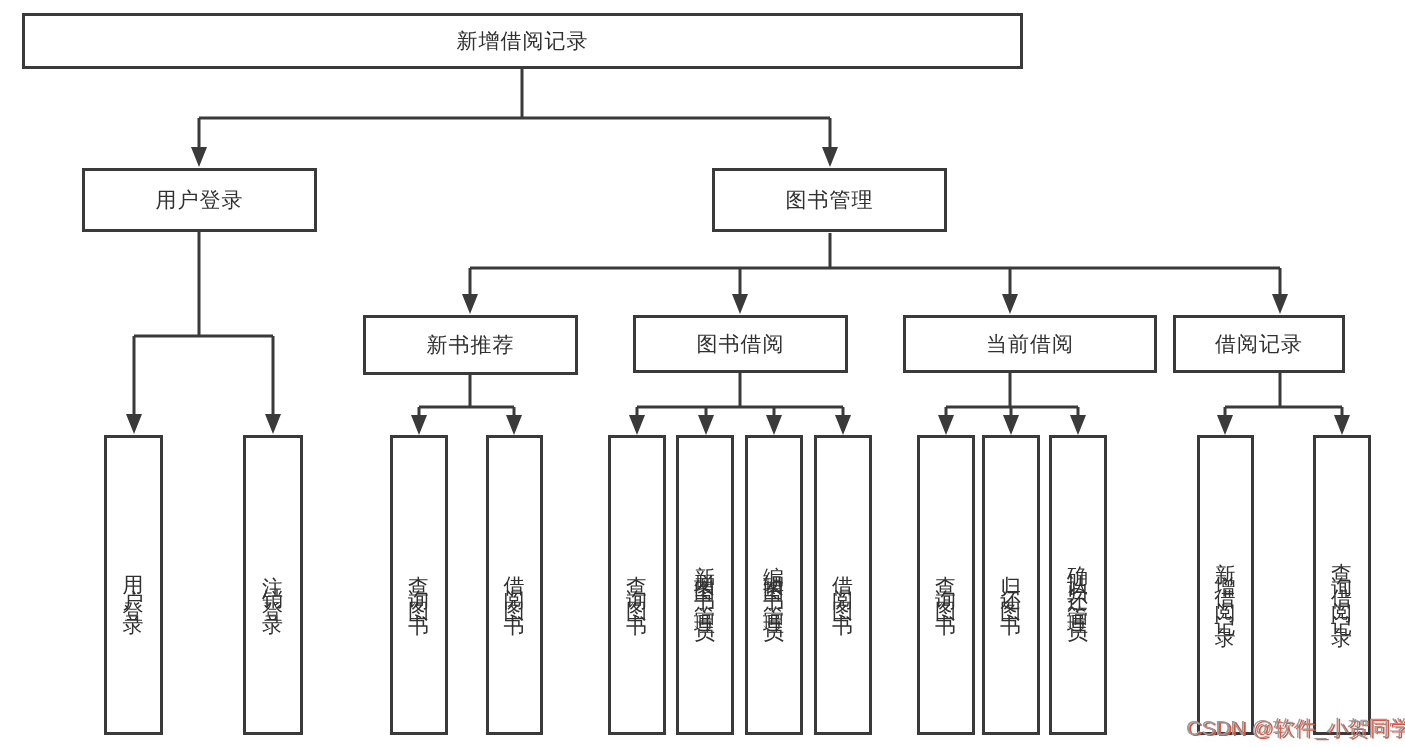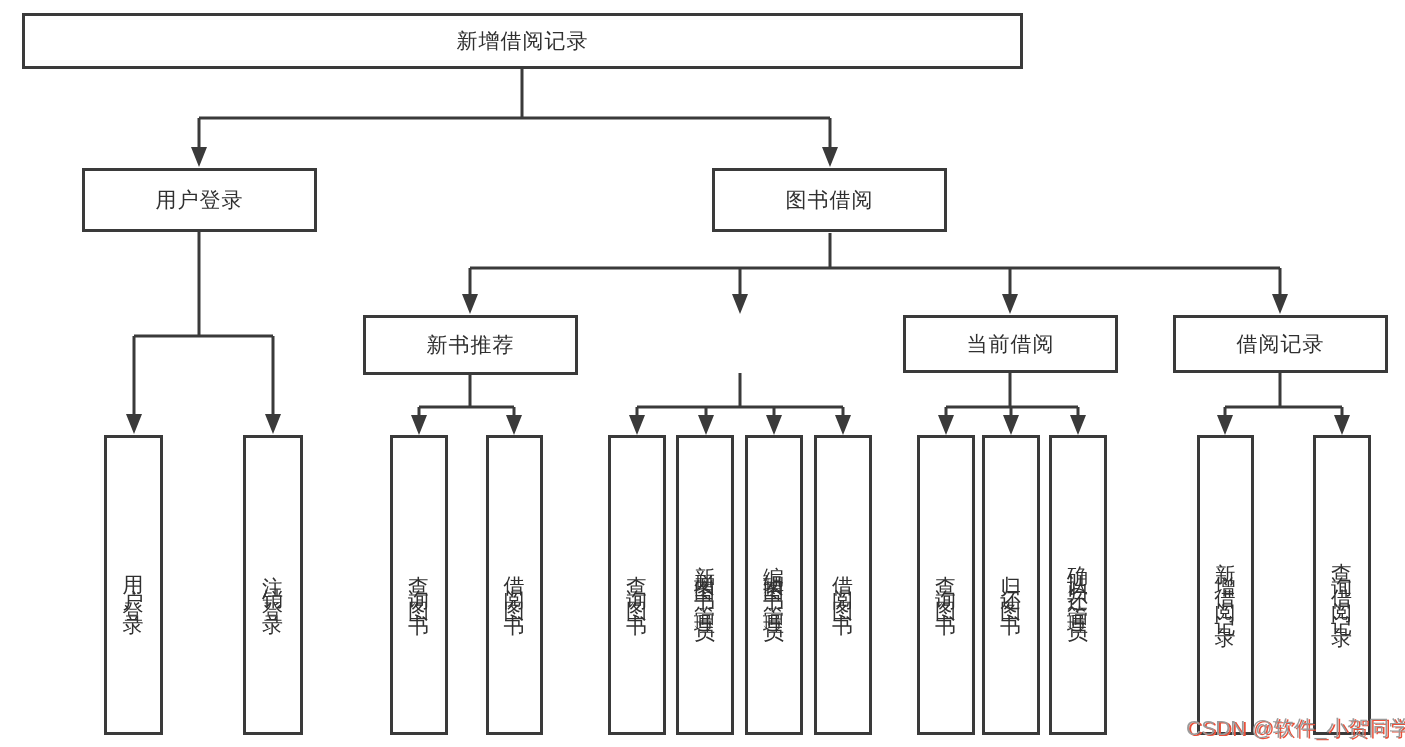--- a/index.html
+++ b/index.html
@@ -118,30 +118,33 @@
   </svg>
 
   <div class="hbox" style="left:22px; top:13px; width:1001px; height:56px;">
     <span>新增借阅记录</span>
   </div>
 
   <div class="hbox" style="left:82px; top:168px; width:235px; height:64px;">
     <span>用户登录</span>
   </div>
   <div class="hbox" style="left:712px; top:168px; width:235px; height:64px;">
-    <span>图书借阅</span>
+    <span>图书管理</span>
   </div>
 
   <div class="hbox" style="left:363px; top:315px; width:215px; height:60px;">
     <span>新书推荐</span>
   </div>
-  <div class="hbox" style="left:903px; top:315px; width:215px; height:58px;">
+  <div class="hbox" style="left:633px; top:315px; width:215px; height:58px;">
+    <span>图书借阅</span>
+  </div>
+  <div class="hbox" style="left:903px; top:315px; width:254px; height:58px;">
     <span>当前借阅</span>
   </div>
-  <div class="hbox" style="left:1173px; top:315px; width:215px; height:58px;">
+  <div class="hbox" style="left:1173px; top:315px; width:172px; height:58px;">
     <span>借阅记录</span>
   </div>
 
   <div class="vbox" style="left:104px; width:59px;">
     <span class="vtext">用户登录</span>
   </div>
   <div class="vbox" style="left:243px; width:60px;">
     <span class="vtext">注销登录</span>
   </div>
 

